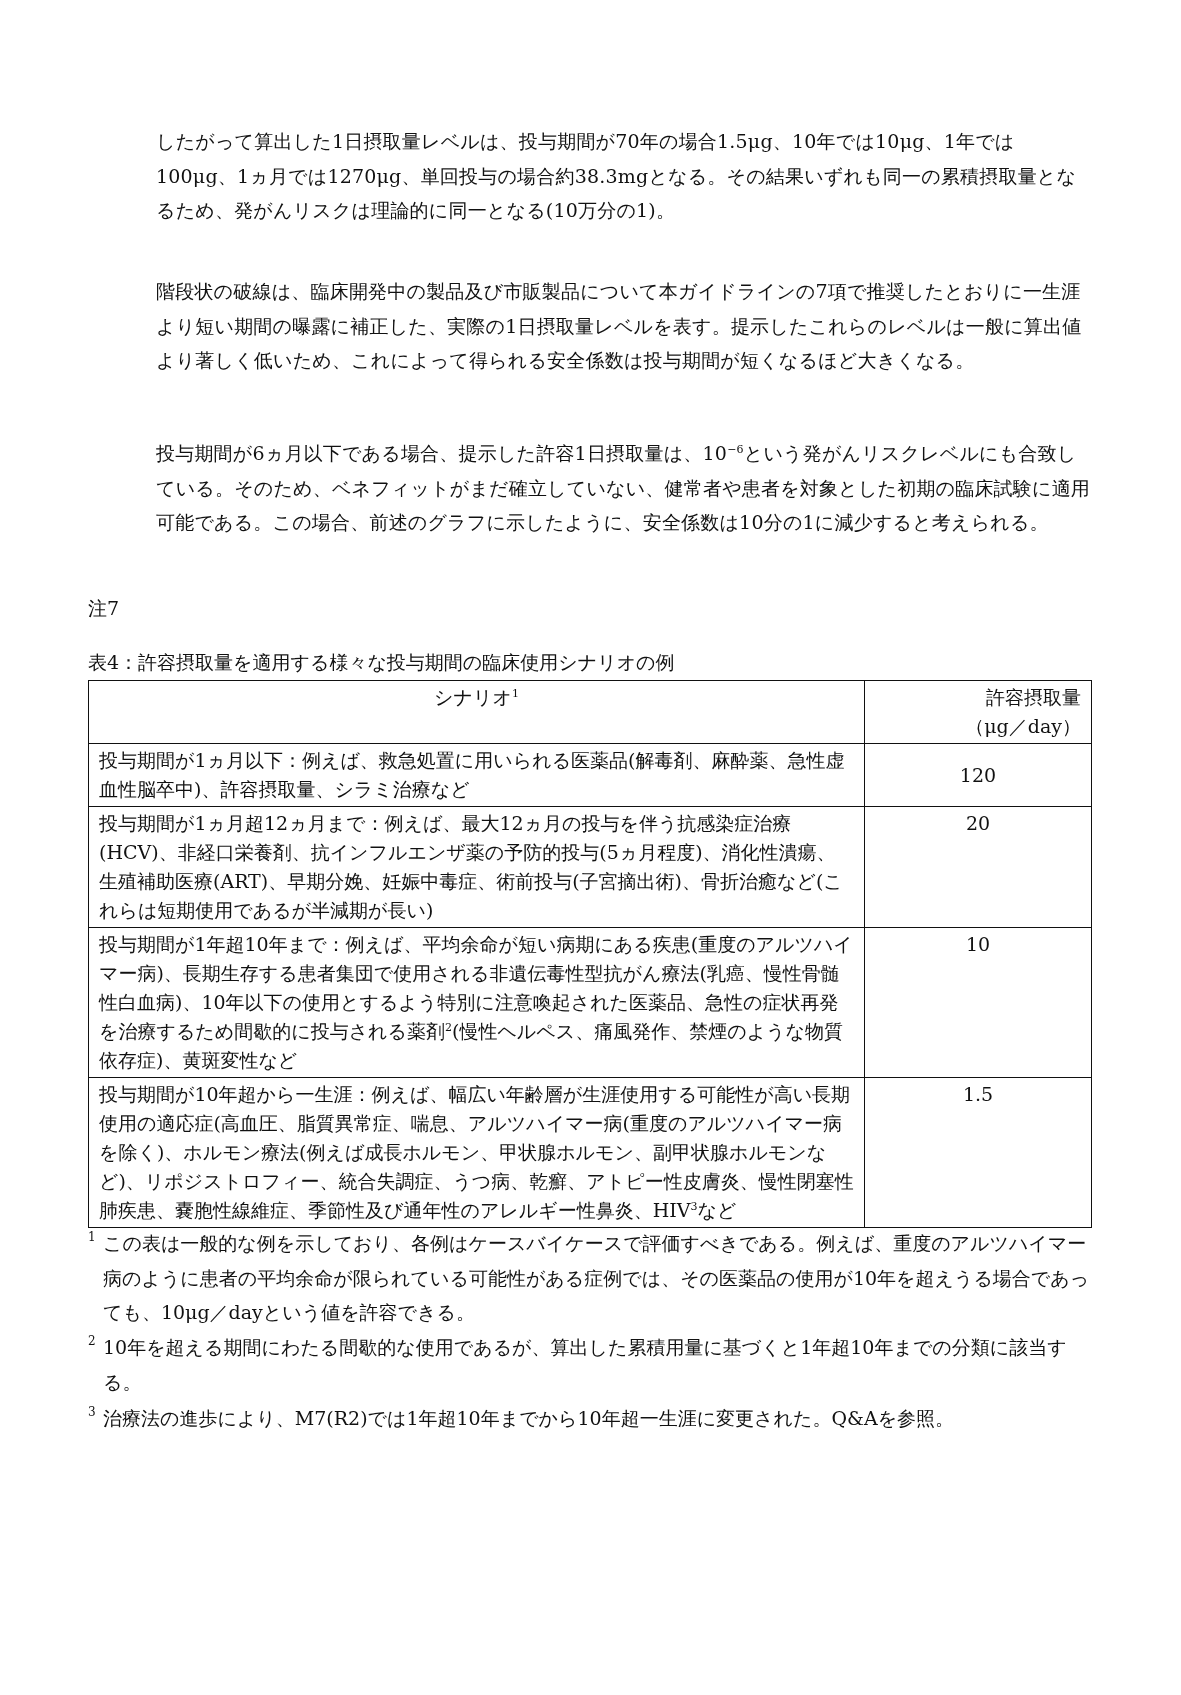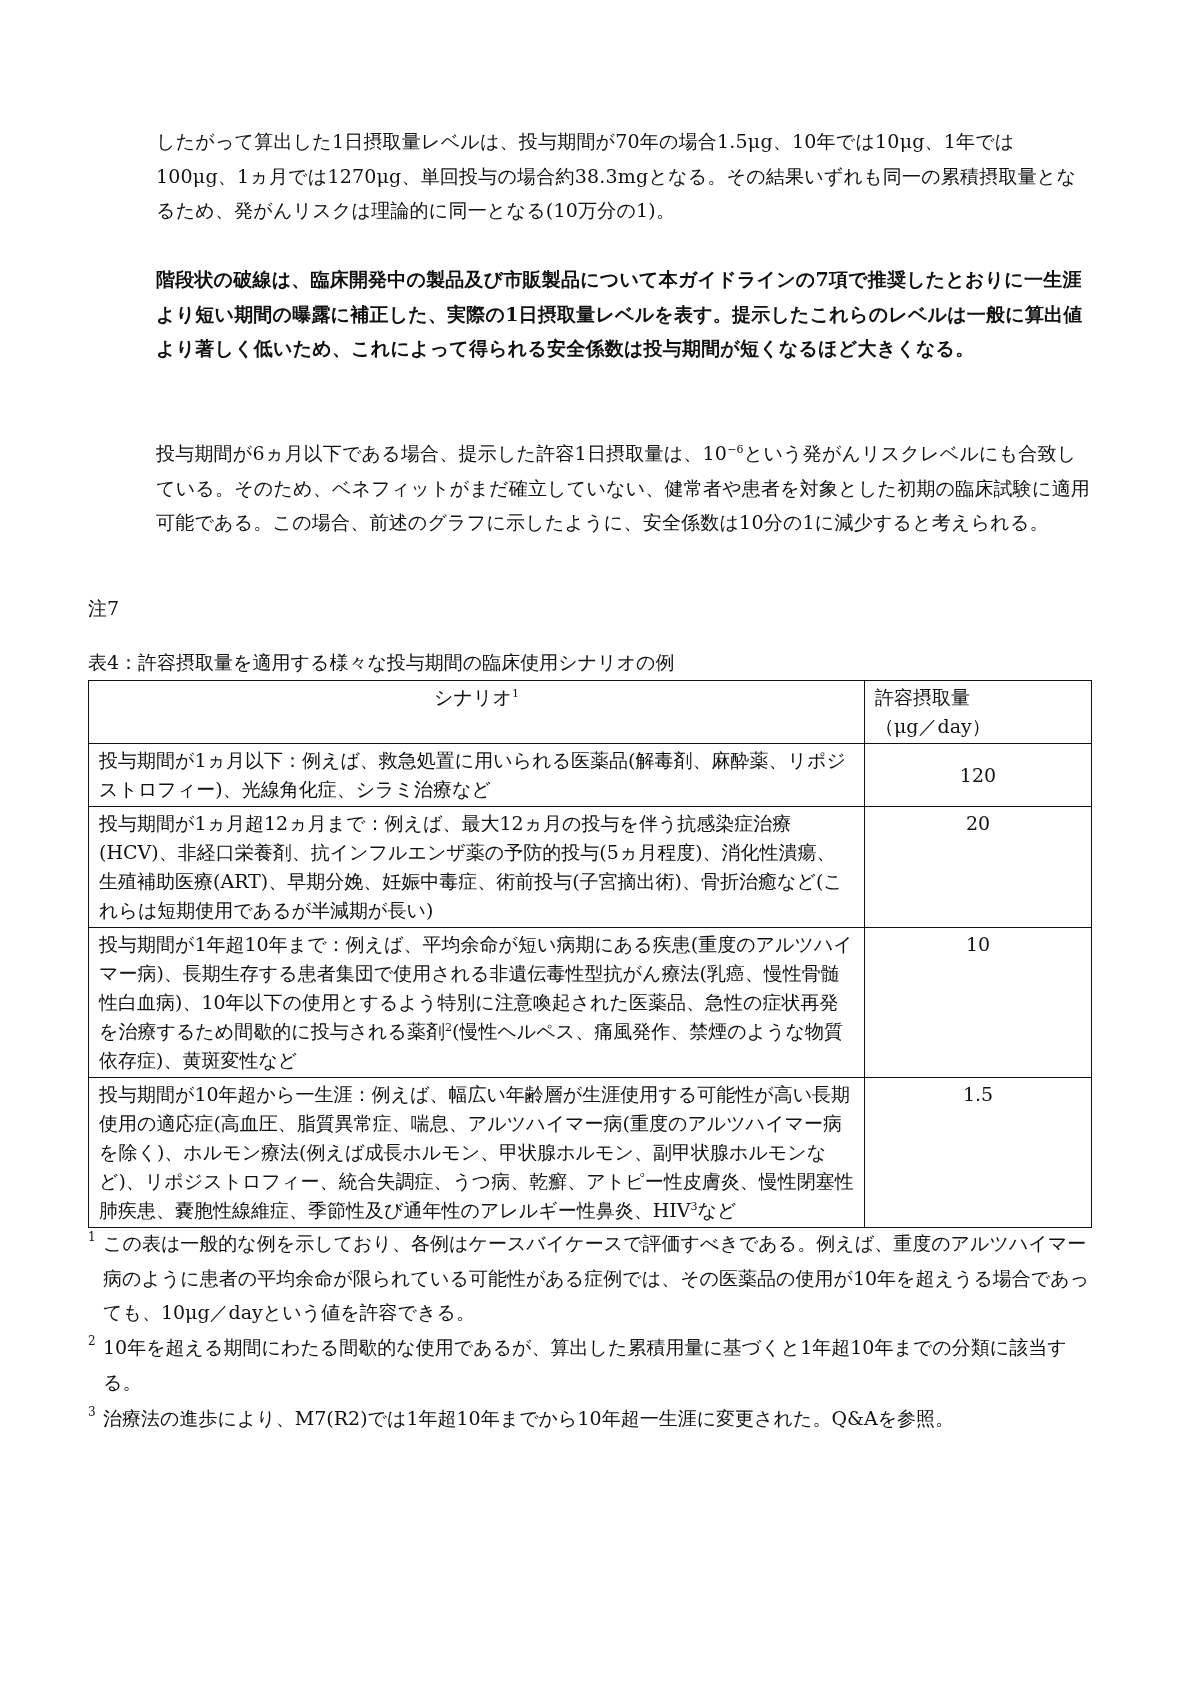--- a/index.html
+++ b/index.html
@@ -7,34 +7,34 @@
     width: 1181px; height: 1695px; position: relative; overflow: hidden;
     font-family: "DejaVu Serif", "Liberation Serif", serif;
     color: #111111;
     font-size: 19px;
   }
   .para {
     position: absolute; left: 156px; width: 938px;
     line-height: 34.5px; letter-spacing: 0.2px;
   }
   .p1 { top: 124px; }
-  .p2 { top: 262px; font-weight: bold; }
+  .p2 { top: 274px; }
   .p3 { top: 436px; }
   .note-label { position: absolute; left: 88px; top: 594px; line-height: 28px; }
   .table-caption { position: absolute; left: 88px; top: 648px; line-height: 28px; }
   table.scen {
     position: absolute; left: 88px; top: 680px; width: 1004px;
     border-collapse: collapse; font-size: 19px;
   }
   table.scen td, table.scen th {
     border: 1.5px solid #111; vertical-align: top; font-weight: normal;
     line-height: 29px; padding: 2px 10px 2px 10px;
   }
   table.scen th.c1 { text-align: center; width: 755px; margin-top: 20px; }
-  table.scen th.c2 { text-align: left; }
+  table.scen th.c2 { text-align: right; }
   table.scen td.val { text-align: center; }
   table.scen td.val-mid { vertical-align: middle; }
   sup { font-size: 11px; line-height: 0; }
   .fn {
     position: absolute; left: 88px; width: 1010px; line-height: 34.5px;
   }
   .fn .mark { position: absolute; left: 0; top: -6px; font-size: 12px; }
   .fn .txt { margin-left: 15px; display: block; }
   .fn1 { top: 1226px; }
   .fn2 { top: 1330px; }
@@ -50,21 +50,21 @@
 <div class="note-label">注7</div>
 <div class="table-caption">表4：許容摂取量を適用する様々な投与期間の臨床使用シナリオの例</div>
 
 <table class="scen">
   <tbody>
       <tr>
     <th class="c1"><span>シナリオ</span><sup>1</sup></th>
     <th class="c2"><span>許容摂取量</span><br><span>（μg／day）</span></th>
   </tr>
   <tr>
-    <td>投与期間が1ヵ月以下：例えば、救急処置に用いられる医薬品(解毒剤、麻酔薬、リポジストロフィー)、光線角化症、シラミ治療など</td>
+    <td>投与期間が1ヵ月以下：例えば、救急処置に用いられる医薬品(解毒剤、麻酔薬、急性虚血性脳卒中)、許容摂取量、シラミ治療など</td>
     <td class="val val-mid">120</td>
   </tr>
   <tr>
     <td>投与期間が1ヵ月超12ヵ月まで：例えば、最大12ヵ月の投与を伴う抗感染症治療(HCV)、非経口栄養剤、抗インフルエンザ薬の予防的投与(5ヵ月程度)、消化性潰瘍、生殖補助医療(ART)、早期分娩、妊娠中毒症、術前投与(子宮摘出術)、骨折治癒など(これらは短期使用であるが半減期が長い)</td>
     <td class="val">20</td>
   </tr>
   <tr>
     <td><span>投与期間が1年超10年まで：例えば、平均余命が短い病期にある疾患(重度のアルツハイマー病)、長期生存する患者集団で使用される非遺伝毒性型抗がん療法(乳癌、慢性骨髄性白血病)、10年以下の使用とするよう特別に注意喚起された医薬品、急性の症状再発を治療するため間歇的に投与される薬剤</span><sup>2</sup><span>(慢性ヘルペス、痛風発作、禁煙のような物質依存症)、黄斑変性など</span></td>
     <td class="val">10</td>
   </tr>

